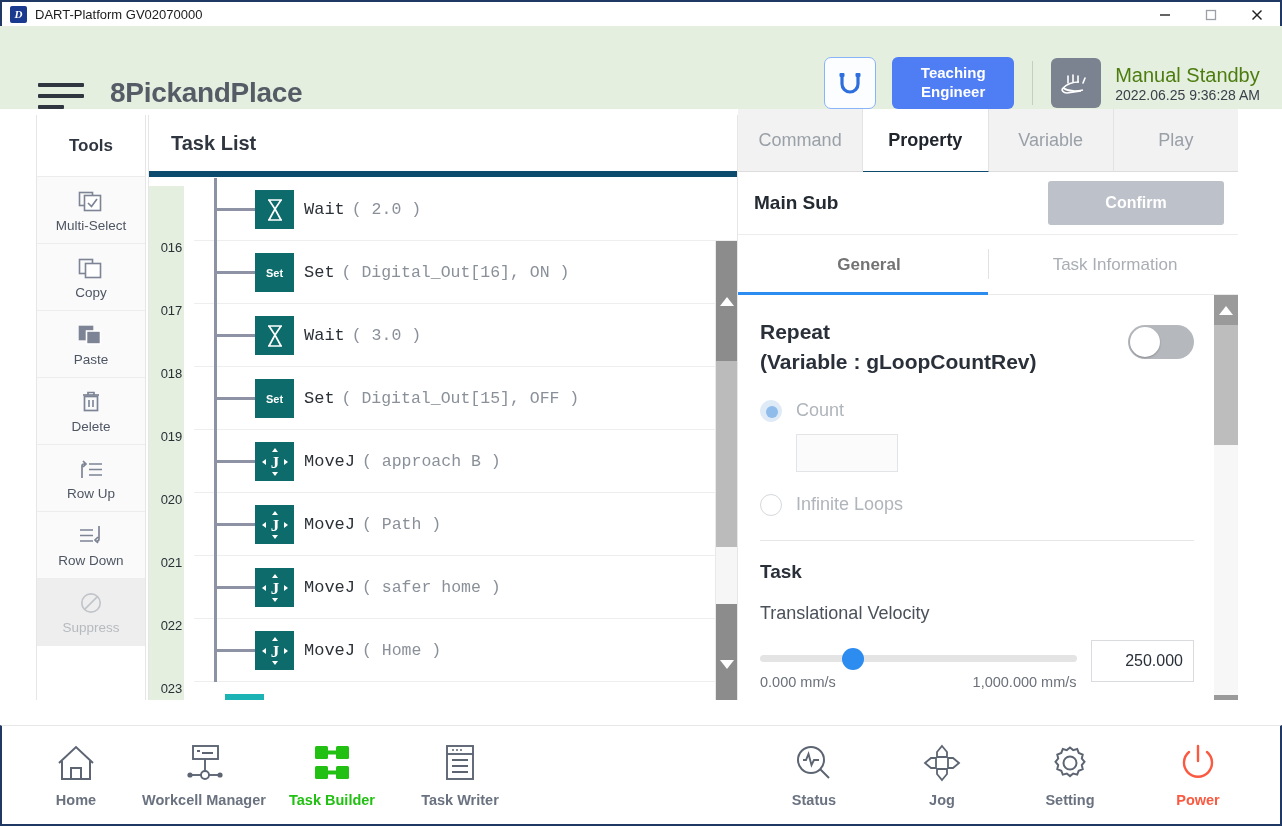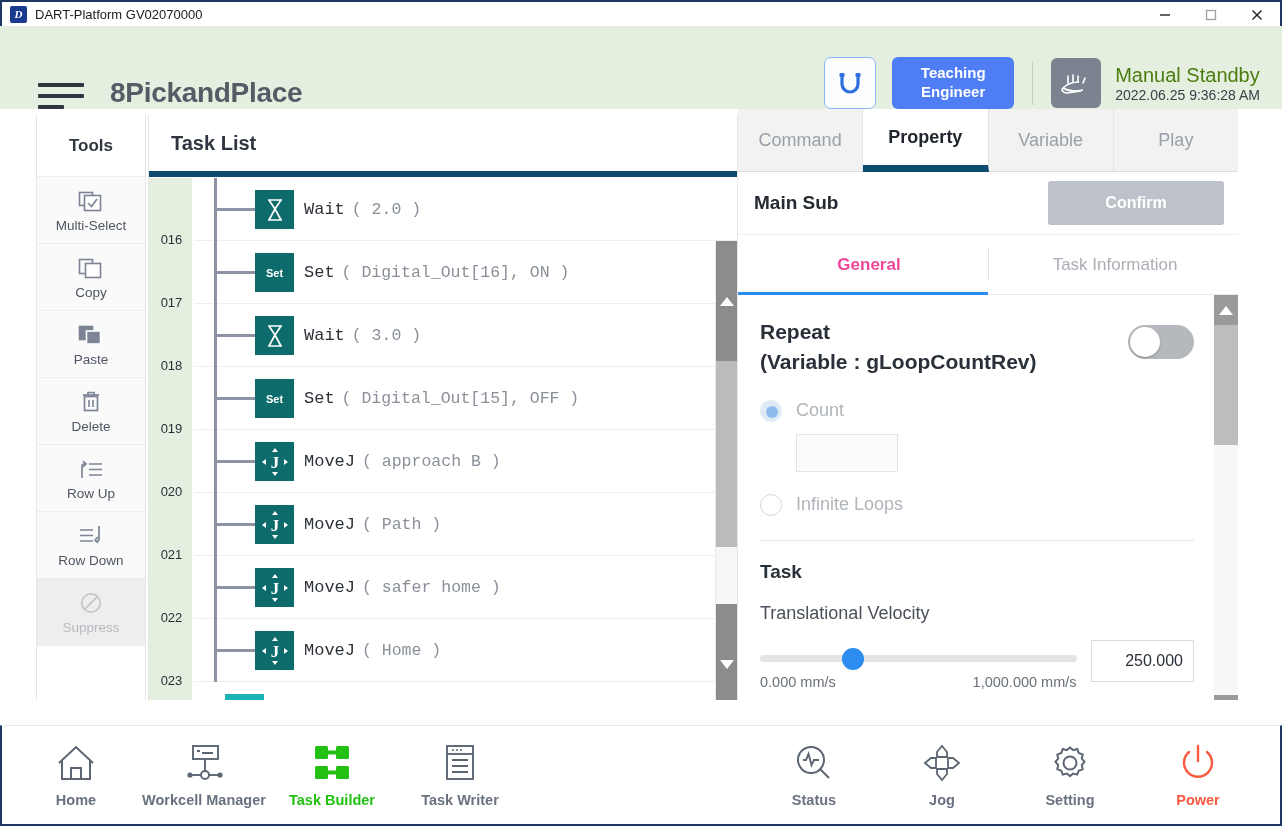--- a/index.html
+++ b/index.html
@@ -100,21 +100,21 @@
     background: #ffffff; border: 1px solid #e6e6e6; border-top: none;
     overflow: hidden;
   }
   #tasklist-title {
     height: 62px; display: flex; align-items: center; padding-left: 22px;
     font-size: 20px; font-weight: bold; color: #2f3640;
     border-bottom: 6px solid #0c4a6e; background:#fff;
   }
   #rows-viewport { position: absolute; left: 0; top: 63px; right: 0; bottom: 0; }
   #numcol {
-    position: absolute; left: 0; top: 0; width: 43px; height: 100%;
+    position: absolute; left: 0; top: 8px; width: 35px; height: 100%;
     background: #e4efe0;
   }
   .numlbl {
     position: absolute; left: 0; width: 45px; text-align: center;
     font-size: 13px; color: #2a2f36;
   }
   #rowsarea { position: absolute; left: 45px; top: 0; right: 0; bottom: 0; background:#fff; }
   .trow {
     position: relative; height: 63px; border-bottom: 1px solid #eeeeee;
     display: flex; align-items: center;
@@ -152,35 +152,35 @@
 
   
   #right { position: absolute; left: 738px; top: 0; width: 500px; height: 616px; background:#fff; }
   #tabs { display: flex; height: 63px; }
   .tab {
     flex: 1; display: flex; align-items: center; justify-content: center;
     font-size: 18px; color: #9aa0a8; background: #f2f2f2;
     border-right: 1px solid #e3e3e3; border-bottom: 1px solid #dcdcdc;
   }
   .tab:last-child { border-right: none; }
-  .tab.active { background: #ffffff; color: #21262e; font-weight: bold; border-bottom: 7px solid #0c4a6e; }
+  .tab.active { background: #ffffff; color: #21262e; font-weight: bold; border-bottom: 1px solid #0c4a6e; }
 
   #subhead { height: 63px; display: flex; align-items: center; padding: 0 14px 0 16px; border-bottom:1px solid #ededed;}
   #subhead-title { font-size: 19px; font-weight: bold; color: #242a32; }
   #confirm-btn {
     margin-left: auto; width: 176px; height: 44px; background: #bdc1c9; color: #ffffff;
     font-size: 16px; font-weight: bold; border-radius: 3px;
     display: flex; align-items: center; justify-content: center;
   }
   #subtabs { display: flex; height: 60px; position: relative; }
   .subtab {
     flex: 1; display: flex; align-items: center; justify-content: center;
     font-size: 17px; color: #a9aeb5;
   }
-  .subtab.active { color: #ec4899; font-weight: bold; margin-left: 8px; }
+  .subtab.active { color: #737373; font-weight: bold; margin-left: 8px; }
   .subtab-sep { position: absolute; left: 250px; top: 14px; width: 1px; height: 30px; background: #e2e2e2; }
   #subtab-underline { position:absolute; left:0; bottom:0; width: 250px; height: 3px; background:#2d8cf0; }
   #subtab-base { position:absolute; left:0; bottom:0; width: 500px; height: 1px; background:#eaeaea; }
 
   #propbody { position: absolute; left: 0; top: 186px; width: 478px; height: 430px; padding: 0 22px; overflow: hidden; }
   #repeat-row { display: flex; align-items: flex-start; padding-top: 22px; }
   #repeat-label { font-size: 21px; font-weight: bold; color: #2a3039; line-height: 1.45; }
   #repeat-toggle {
     margin-left: auto; width: 66px; height: 34px; background: #b5b8bd; border-radius: 17px;
     position: relative; margin-top: 8px;

